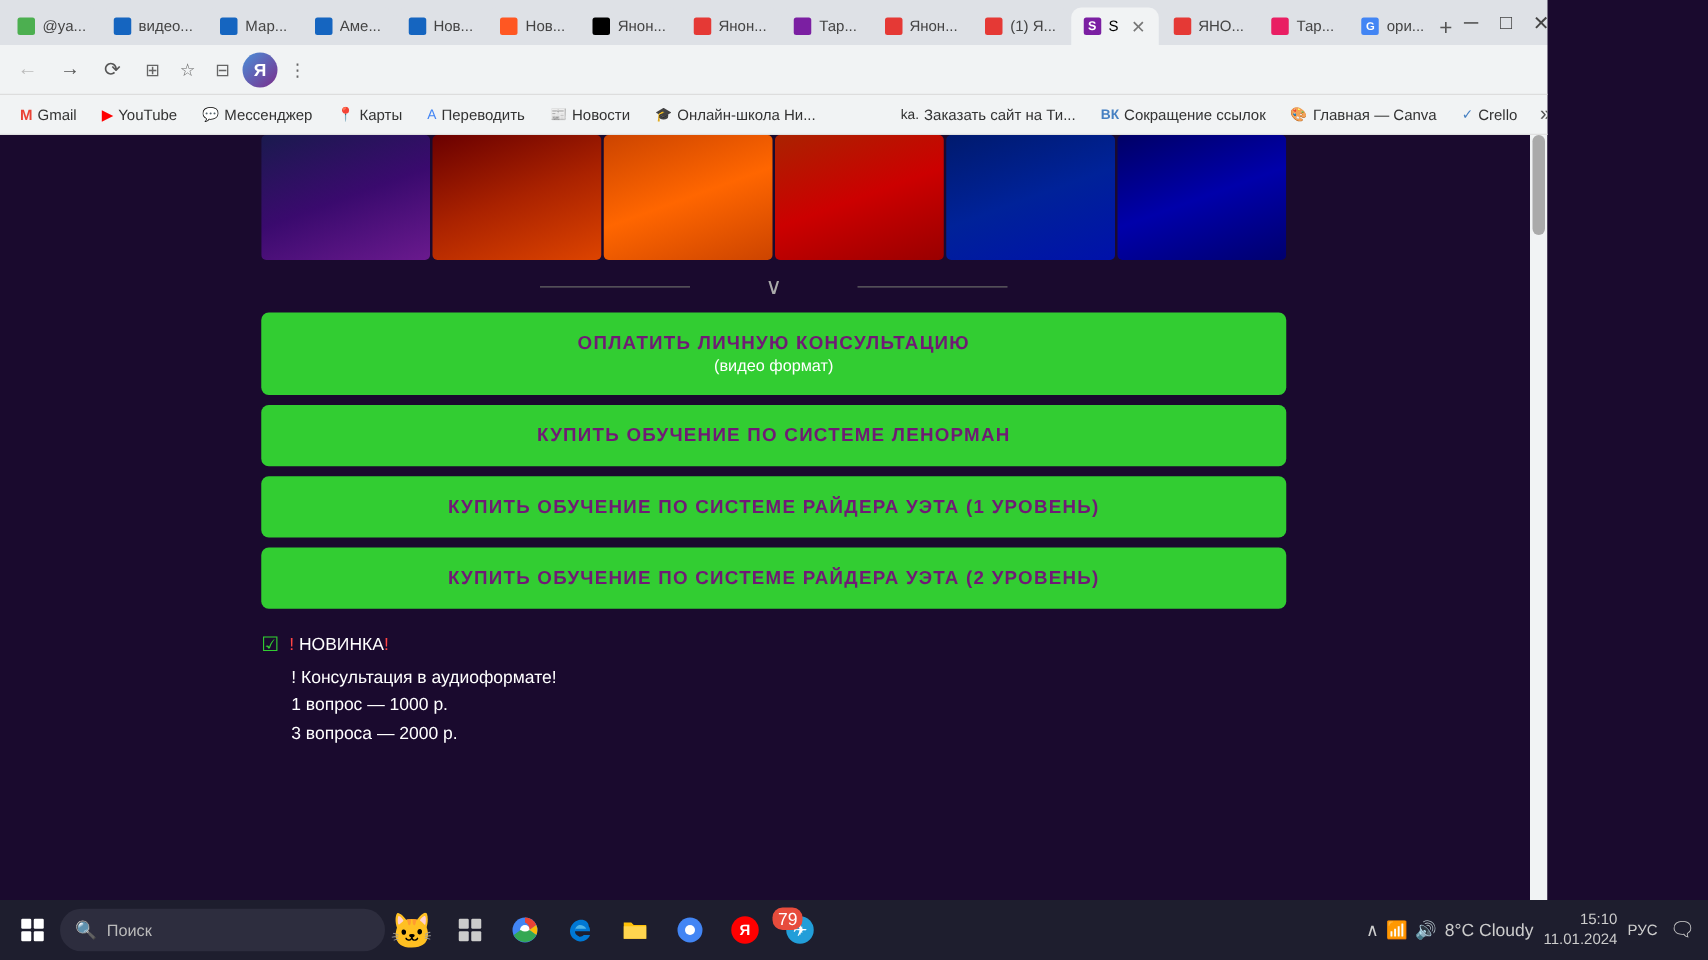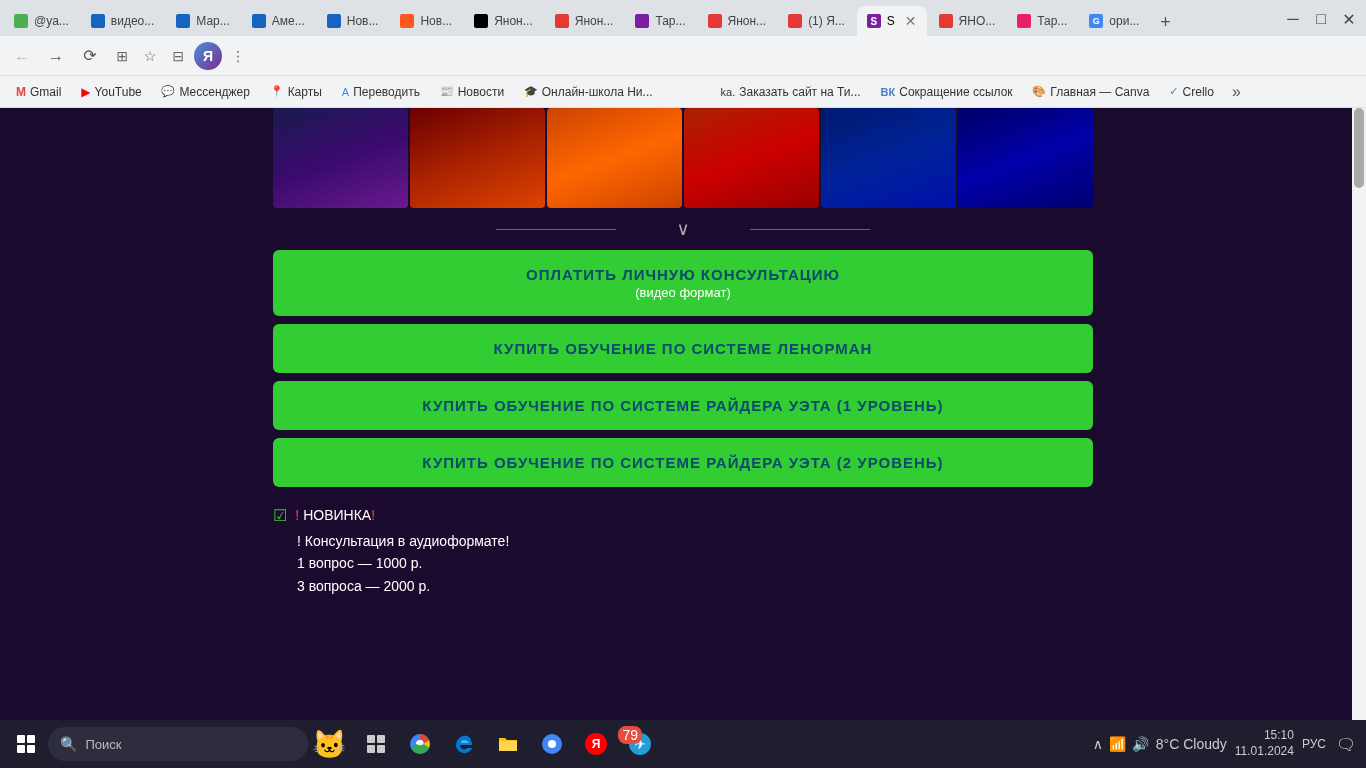--- a/index.html
+++ b/index.html
@@ -1,19 +1,19 @@
 <!DOCTYPE html>
 <html><head>
   <meta charset="utf-8">
   <style>
     * { margin: 0; padding: 0; box-sizing: border-box; }
     body { width: 1366px; height: 768px; overflow: hidden; font-family: Arial, sans-serif; background: #1a0a2e; }
 
     
-    .browser-frame { width: 1366px; height: 768px; display: flex; flex-direction: column; }
+    .browser-frame { width: 1238px; height: 768px; display: flex; flex-direction: column; }
 
     
     .tab-bar {
       background: #dee1e6;
       height: 36px;
       display: flex;
       align-items: flex-end;
       padding: 0 4px;
       gap: 2px;
       flex-shrink: 0;
@@ -133,21 +133,21 @@
       background: #32cd32;
       border: none;
       border-radius: 6px;
       padding: 16px 20px;
       cursor: pointer;
       text-align: center;
       margin-bottom: 8px;
       flex-shrink: 0;
     }
     .green-btn .btn-title {
-      color: #0c4a6e;
+      color: #701a75;
       font-size: 15px;
       font-weight: bold;
       letter-spacing: 1px;
       text-transform: uppercase;
       display: block;
     }
     .green-btn .btn-subtitle {
       color: white;
       font-size: 13px;
       display: block;

